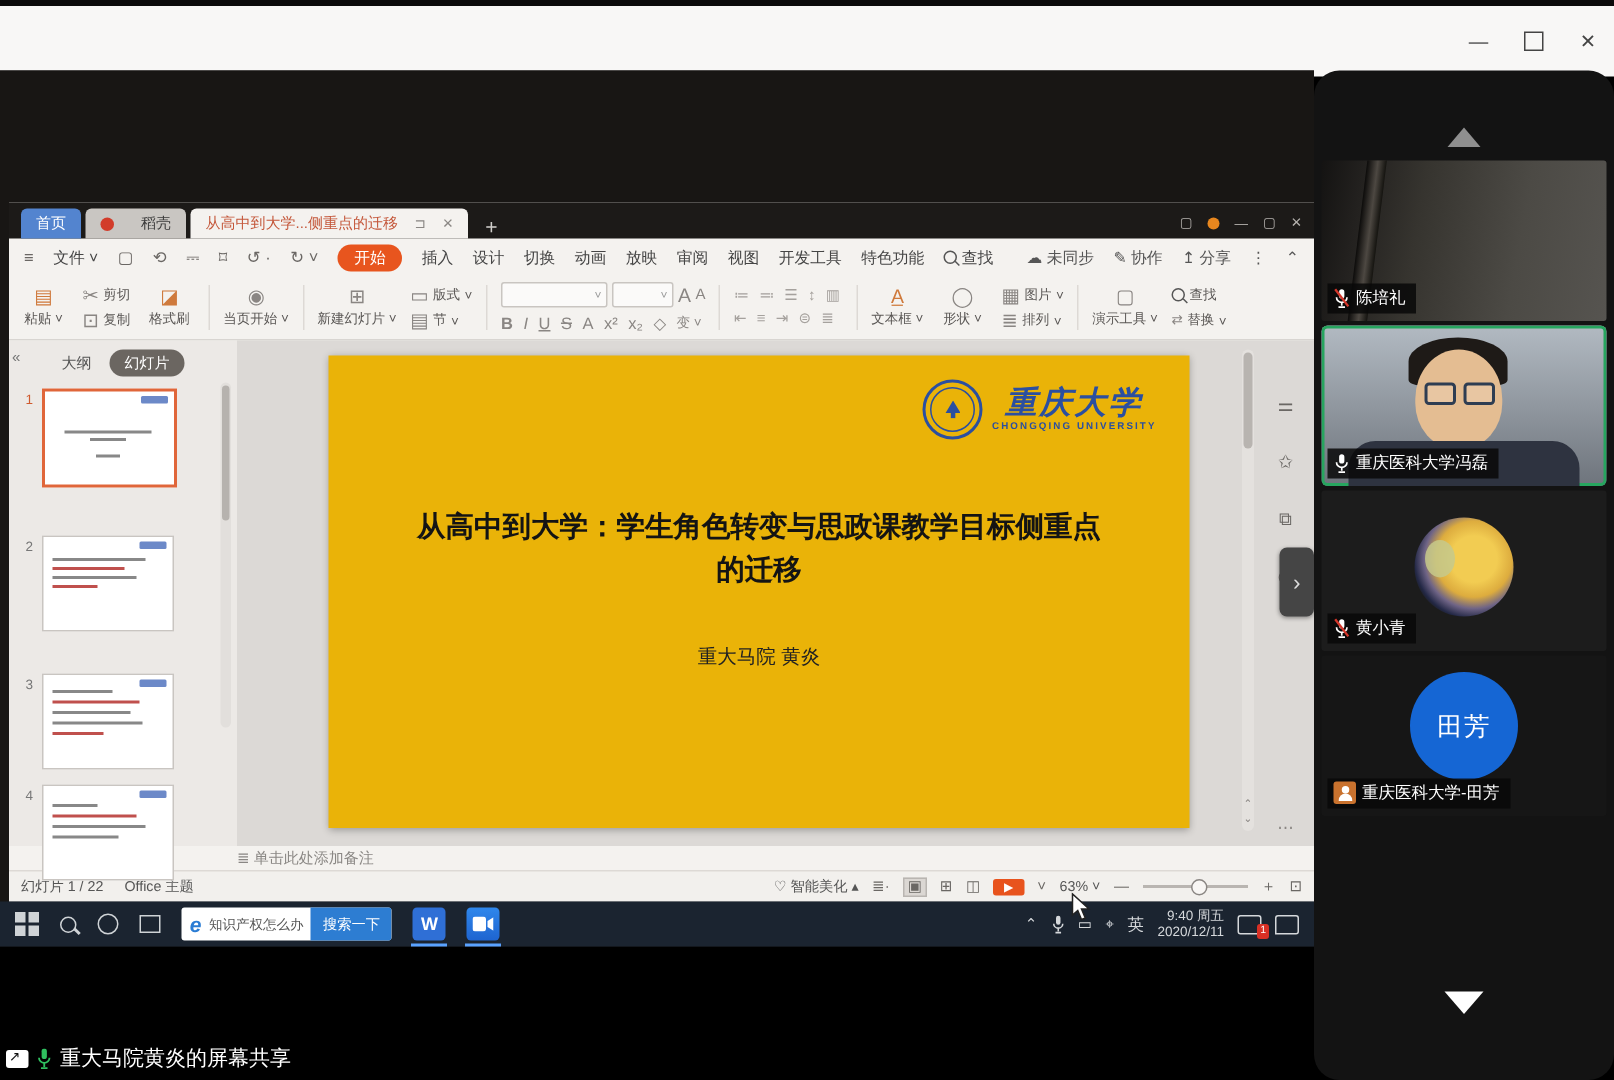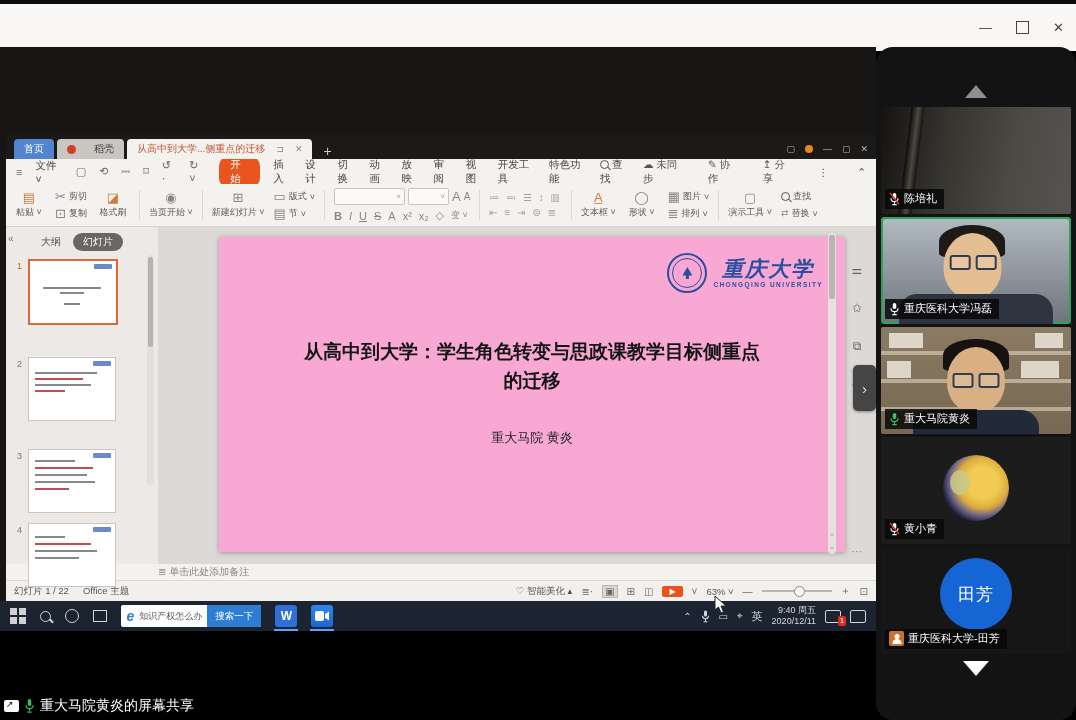--- a/index.html
+++ b/index.html
@@ -28,21 +28,21 @@
   .tab-doc .tic{color:#8a8784;font-size:9px;margin-left:6px;}
   .tab-plus{color:#cfcdca;font-size:14px;padding:0 8px;}
   .tab-wincontrols{position:absolute;right:8px;bottom:5px;display:flex;gap:10px;color:#b5b2ae;font-size:9px;align-items:center;}
   .odot{width:8px;height:8px;border-radius:50%;background:#e8871e;display:inline-block;}
   
   .menubar{height:25px;display:flex;align-items:center;gap:13px;padding:0 10px;font-size:10.5px;color:#454545;background:#f4f2ef;}
   .mb-ic{color:#6a6764;font-size:11px;}
   .pill-start{background:#e8551e;color:#fff;border-radius:10px;padding:2px 11px;font-size:10.5px;}
   .mag{width:7px;height:7px;border:1.4px solid #555;border-radius:50%;position:relative;display:inline-block;vertical-align:middle;}
   .mag::after{content:"";position:absolute;width:4px;height:1.4px;background:#555;transform:rotate(45deg);right:-3px;bottom:-1px;}
-  .menubar .right{margin-left:auto;display:flex;gap:29px;align-items:center;color:#555;}
+  .menubar .right{margin-left:auto;display:flex;gap:13px;align-items:center;color:#555;}
   
   .ribbon{height:40px;border-bottom:1px solid #d8d5d1;display:flex;align-items:center;gap:9px;padding:1px 6px;font-size:9px;color:#5a5755;background:#f4f2ef;}
   .rsep{width:1px;height:30px;background:#ddd9d5;}
   .rbig{display:flex;flex-direction:column;align-items:center;gap:2px;min-width:34px;text-align:center;}
   .ric{font-size:13px;line-height:1;color:#8a8683;}
   .ric.or{color:#cf7a3c;}
   .rcol{display:flex;flex-direction:column;gap:4px;font-size:9px;}
   .rcol .rrow{display:flex;align-items:center;gap:3px;}
   .fsel{width:66px;height:15px;border:1px solid #c9c5c1;background:#fbfaf9;border-radius:2px;font-size:8px;color:#999;display:flex;align-items:center;justify-content:flex-end;padding-right:3px;}
   .fsel.sm{width:36px;}
@@ -60,21 +60,21 @@
   .tnum.sel{color:#cf5a2e;}
   .thumb{width:86px;height:62px;background:#fff;border:1px solid #c9c5c1;position:relative;overflow:hidden;}
   .thumb.sel{border:2px solid #e0663a;}
   .mlogo{position:absolute;top:3px;right:4px;width:18px;height:5px;background:#3b62b5;opacity:.75;border-radius:1px;}
   .ml{position:absolute;background:#888;height:2px;}
   .ml.red{background:#c0504d;}
   .pscroll{position:absolute;right:4px;top:28px;width:7px;height:230px;background:#e2dfdc;border-radius:4px;}
   .pscroll .pth{position:absolute;top:2px;left:1px;width:5px;height:90px;background:#b6b2ae;border-radius:3px;}
   
   .canvas{flex:1;background:#dcd9d6;position:relative;}
-  .slide{position:absolute;left:61px;top:10px;width:626px;height:315px;background:#f9a8d4;box-shadow:0 1px 5px rgba(0,0,0,.3);}
+  .slide{position:absolute;left:61px;top:10px;width:574px;height:315px;background:#eab308;box-shadow:0 1px 5px rgba(0,0,0,.3);}
   .cqulogo{position:absolute;top:16px;right:22px;display:flex;align-items:center;gap:6px;}
   .emblem{width:36px;height:36px;border:2px solid #2b4fa0;border-radius:50%;position:relative;}
   .emblem::before{content:"";position:absolute;inset:3px;border:1px solid #2b4fa0;border-radius:50%;}
   .emblem::after{content:"";position:absolute;left:50%;top:50%;width:10px;height:12px;transform:translate(-50%,-50%);background:#2b4fa0;clip-path:polygon(50% 0,100% 70%,65% 70%,65% 100%,35% 100%,35% 70%,0 70%);}
   .cqutext{display:flex;flex-direction:column;align-items:center;line-height:1;}
   .cqucn{font-size:21px;color:#2b4fa0;font-weight:bold;font-style:italic;letter-spacing:2px;}
   .cquen{font-size:6.5px;color:#2b4fa0;letter-spacing:1.4px;margin-top:3px;font-weight:bold;}
   .stitle{position:absolute;top:100px;left:16px;right:16px;text-align:center;font-size:19px;font-weight:600;color:#141414;line-height:1.55;}
   .ssub{position:absolute;top:192px;left:0;right:0;text-align:center;font-size:13px;color:#222;}
   .rail{position:absolute;right:2px;top:6px;bottom:4px;width:34px;display:flex;flex-direction:column;align-items:center;gap:24px;color:#6a6764;font-size:12px;padding-top:30px;}
@@ -505,43 +505,20 @@
             <svg width="11" height="14" viewBox="0 0 12 16">
                 <rect x="4" y="1" width="4" height="7" rx="2" fill="#fff"></rect>
                 <path d="M2 7a4 4 0 0 0 8 0" stroke="#fff" fill="none" stroke-width="1.3"></path>
                 <line x1="6" y1="11" x2="6" y2="13.5" stroke="#fff" stroke-width="1.3"></line>
                 <line x1="3.5" y1="14.5" x2="8.5" y2="14.5" stroke="#fff" stroke-width="1.3"></line>
               </svg>
             <span>重庆医科大学冯磊</span>
           </div>
         </div>
 
-        <div class="tile v-huang">
-          <div class="shelves"></div>
-          <span class="bk" style="left:8px;top:6px;width:34px;height:15px;"></span>
-          <span class="bk" style="right:8px;top:6px;width:28px;height:15px;"></span>
-          <span class="bk" style="right:12px;top:34px;width:38px;height:17px;"></span>
-          <span class="bk" style="left:6px;top:34px;width:24px;height:17px;"></span>
-          <div class="hair" style="top:12px;transform:translateX(-50%);background:#15120f;"></div>
-          <div class="head" style="top:20px;transform:translateX(-50%);background:#d8b083;"></div>
-          <div class="glasses" style="top:46px;transform:translateX(-50%);">
-              <span></span>
-              <span></span>
-            </div>
-          <div class="torso" style="width:126px;height:28px;background:#202a38;"></div>
-          <div class="nlabel">
-            <svg width="11" height="14" viewBox="0 0 12 16">
-                <rect x="4" y="1" width="4" height="7" rx="2" fill="#3dc268"></rect>
-                <path d="M2 7a4 4 0 0 0 8 0" stroke="#3dc268" fill="none" stroke-width="1.3"></path>
-                <line x1="6" y1="11" x2="6" y2="13.5" stroke="#3dc268" stroke-width="1.3"></line>
-                <line x1="3.5" y1="14.5" x2="8.5" y2="14.5" stroke="#3dc268" stroke-width="1.3"></line>
-              </svg>
-            <span>重大马院黄炎</span>
-          </div>
-        </div>
 
         <div class="tile v-flower">
           <div class="flower"></div>
           <div class="nlabel">
             <svg width="11" height="14" viewBox="0 0 12 16">
                 <rect x="4" y="1" width="4" height="7" rx="2" fill="#fff"></rect>
                 <path d="M2 7a4 4 0 0 0 8 0" stroke="#fff" fill="none" stroke-width="1.3"></path>
                 <line x1="6" y1="11" x2="6" y2="13.5" stroke="#fff" stroke-width="1.3"></line>
                 <line x1="3.5" y1="14.5" x2="8.5" y2="14.5" stroke="#fff" stroke-width="1.3"></line>
                 <line x1="1" y1="1" x2="11" y2="14" stroke="#d4372b" stroke-width="1.8"></line>

